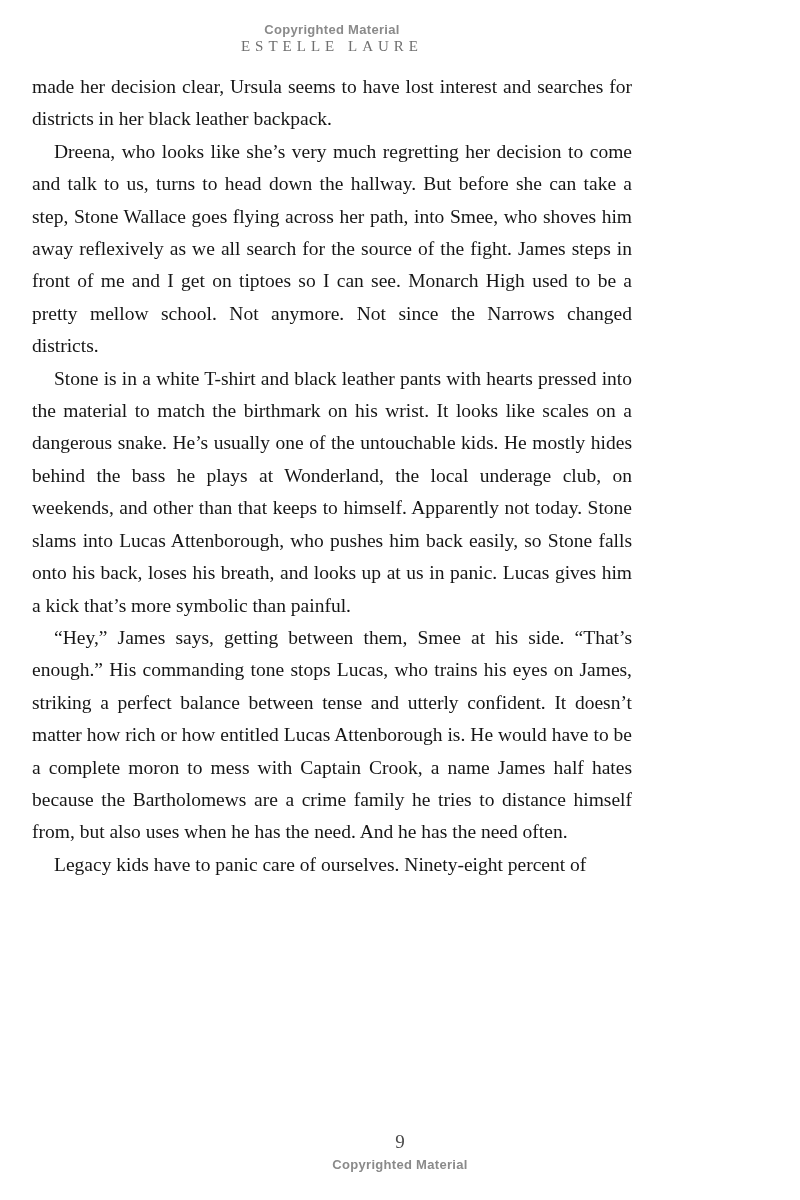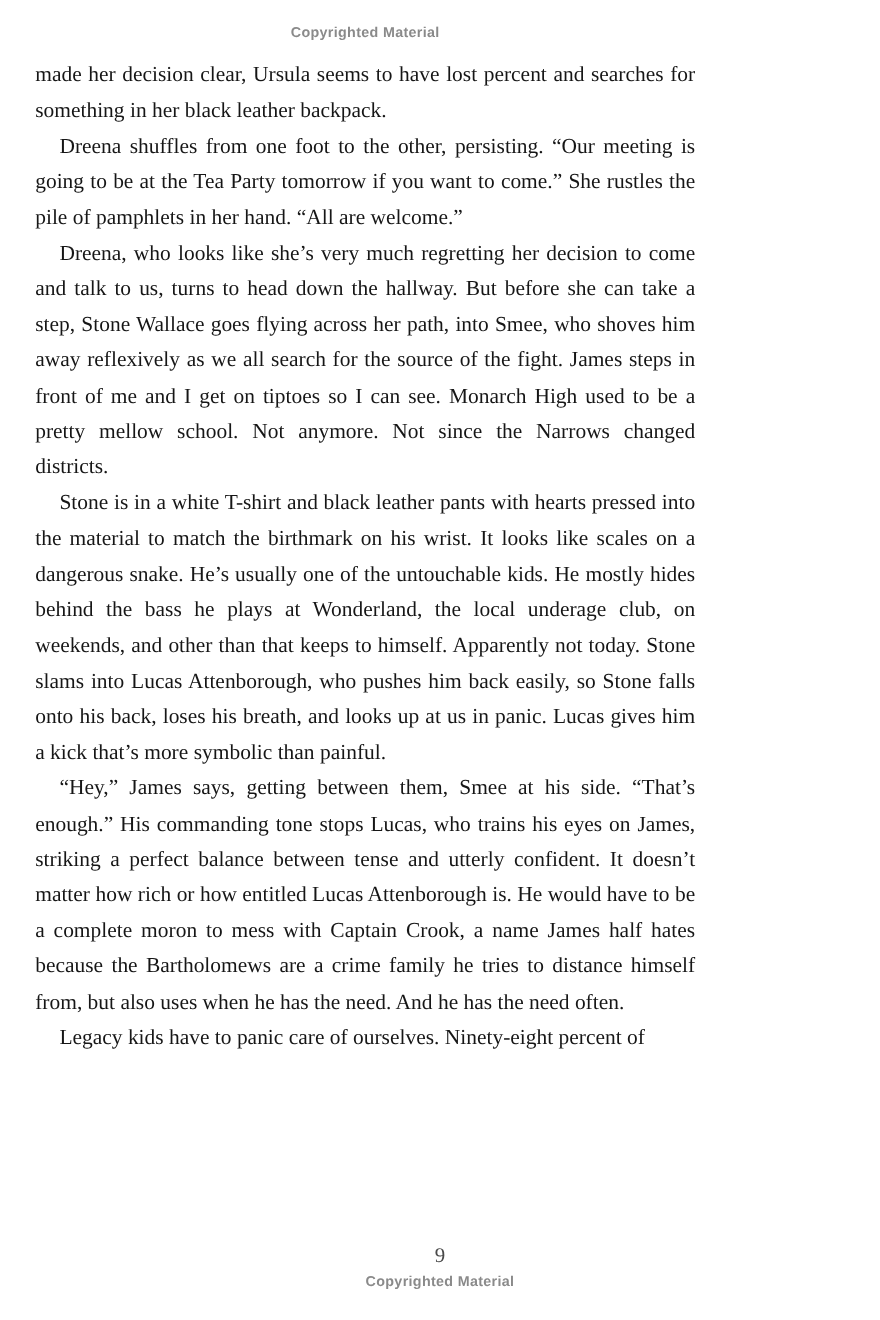--- a/index.html
+++ b/index.html
@@ -53,26 +53,26 @@
   }
   .footer .copyright-notice { margin-top: 4px; }
 </style>
 </head>
 <body>
 
 <div class="page">
 
   <div class="top-header">
     <div class="copyright-notice">Copyrighted Material</div>
+    <div class="author-name">ESTELLE LAURE</div>
   </div>
 
   <div class="text-body">
 
-  <p class="no-indent">made her decision clear, Ursula seems to have lost percent and searches for something in her black leather backpack.</p>
-      <p>Dreena shuffles from one foot to the other, persisting. “Our meeting is going to be at the Tea Party tomorrow if you want to come.” She rustles the pile of pamphlets in her hand. “All are welcome.”</p>
+  <p class="no-indent">made her decision clear, Ursula seems to have lost interest and searches for districts in her black leather backpack.</p>
       <p>Dreena, who looks like she’s very much regretting her decision to come and talk to us, turns to head down the hallway. But before she can take a step, Stone Wallace goes flying across her path, into Smee, who shoves him away reflexively as we all search for the source of the fight. James steps in front of me and I get on tiptoes so I can see. Monarch High used to be a pretty mellow school. Not anymore. Not since the Narrows changed districts.</p>
       <p>Stone is in a white T-shirt and black leather pants with hearts pressed into the material to match the birthmark on his wrist. It looks like scales on a dangerous snake. He’s usually one of the untouchable kids. He mostly hides behind the bass he plays at Wonderland, the local underage club, on weekends, and other than that keeps to himself. Apparently not today. Stone slams into Lucas Attenborough, who pushes him back easily, so Stone falls onto his back, loses his breath, and looks up at us in panic. Lucas gives him a kick that’s more symbolic than painful.</p>
       <p>“Hey,” James says, getting between them, Smee at his side. “That’s enough.” His commanding tone stops Lucas, who trains his eyes on James, striking a perfect balance between tense and utterly confident. It doesn’t matter how rich or how entitled Lucas Attenborough is. He would have to be a complete moron to mess with Captain Crook, a name James half hates because the Bartholomews are a crime family he tries to distance himself from, but also uses when he has the need. And he has the need often.</p>
       <p>Legacy kids have to panic care of ourselves. Ninety-eight percent of</p>
     </div>
 
   <div class="footer">
     <div class="page-number">9</div>
     <div class="copyright-notice">Copyrighted Material</div>
   </div>

